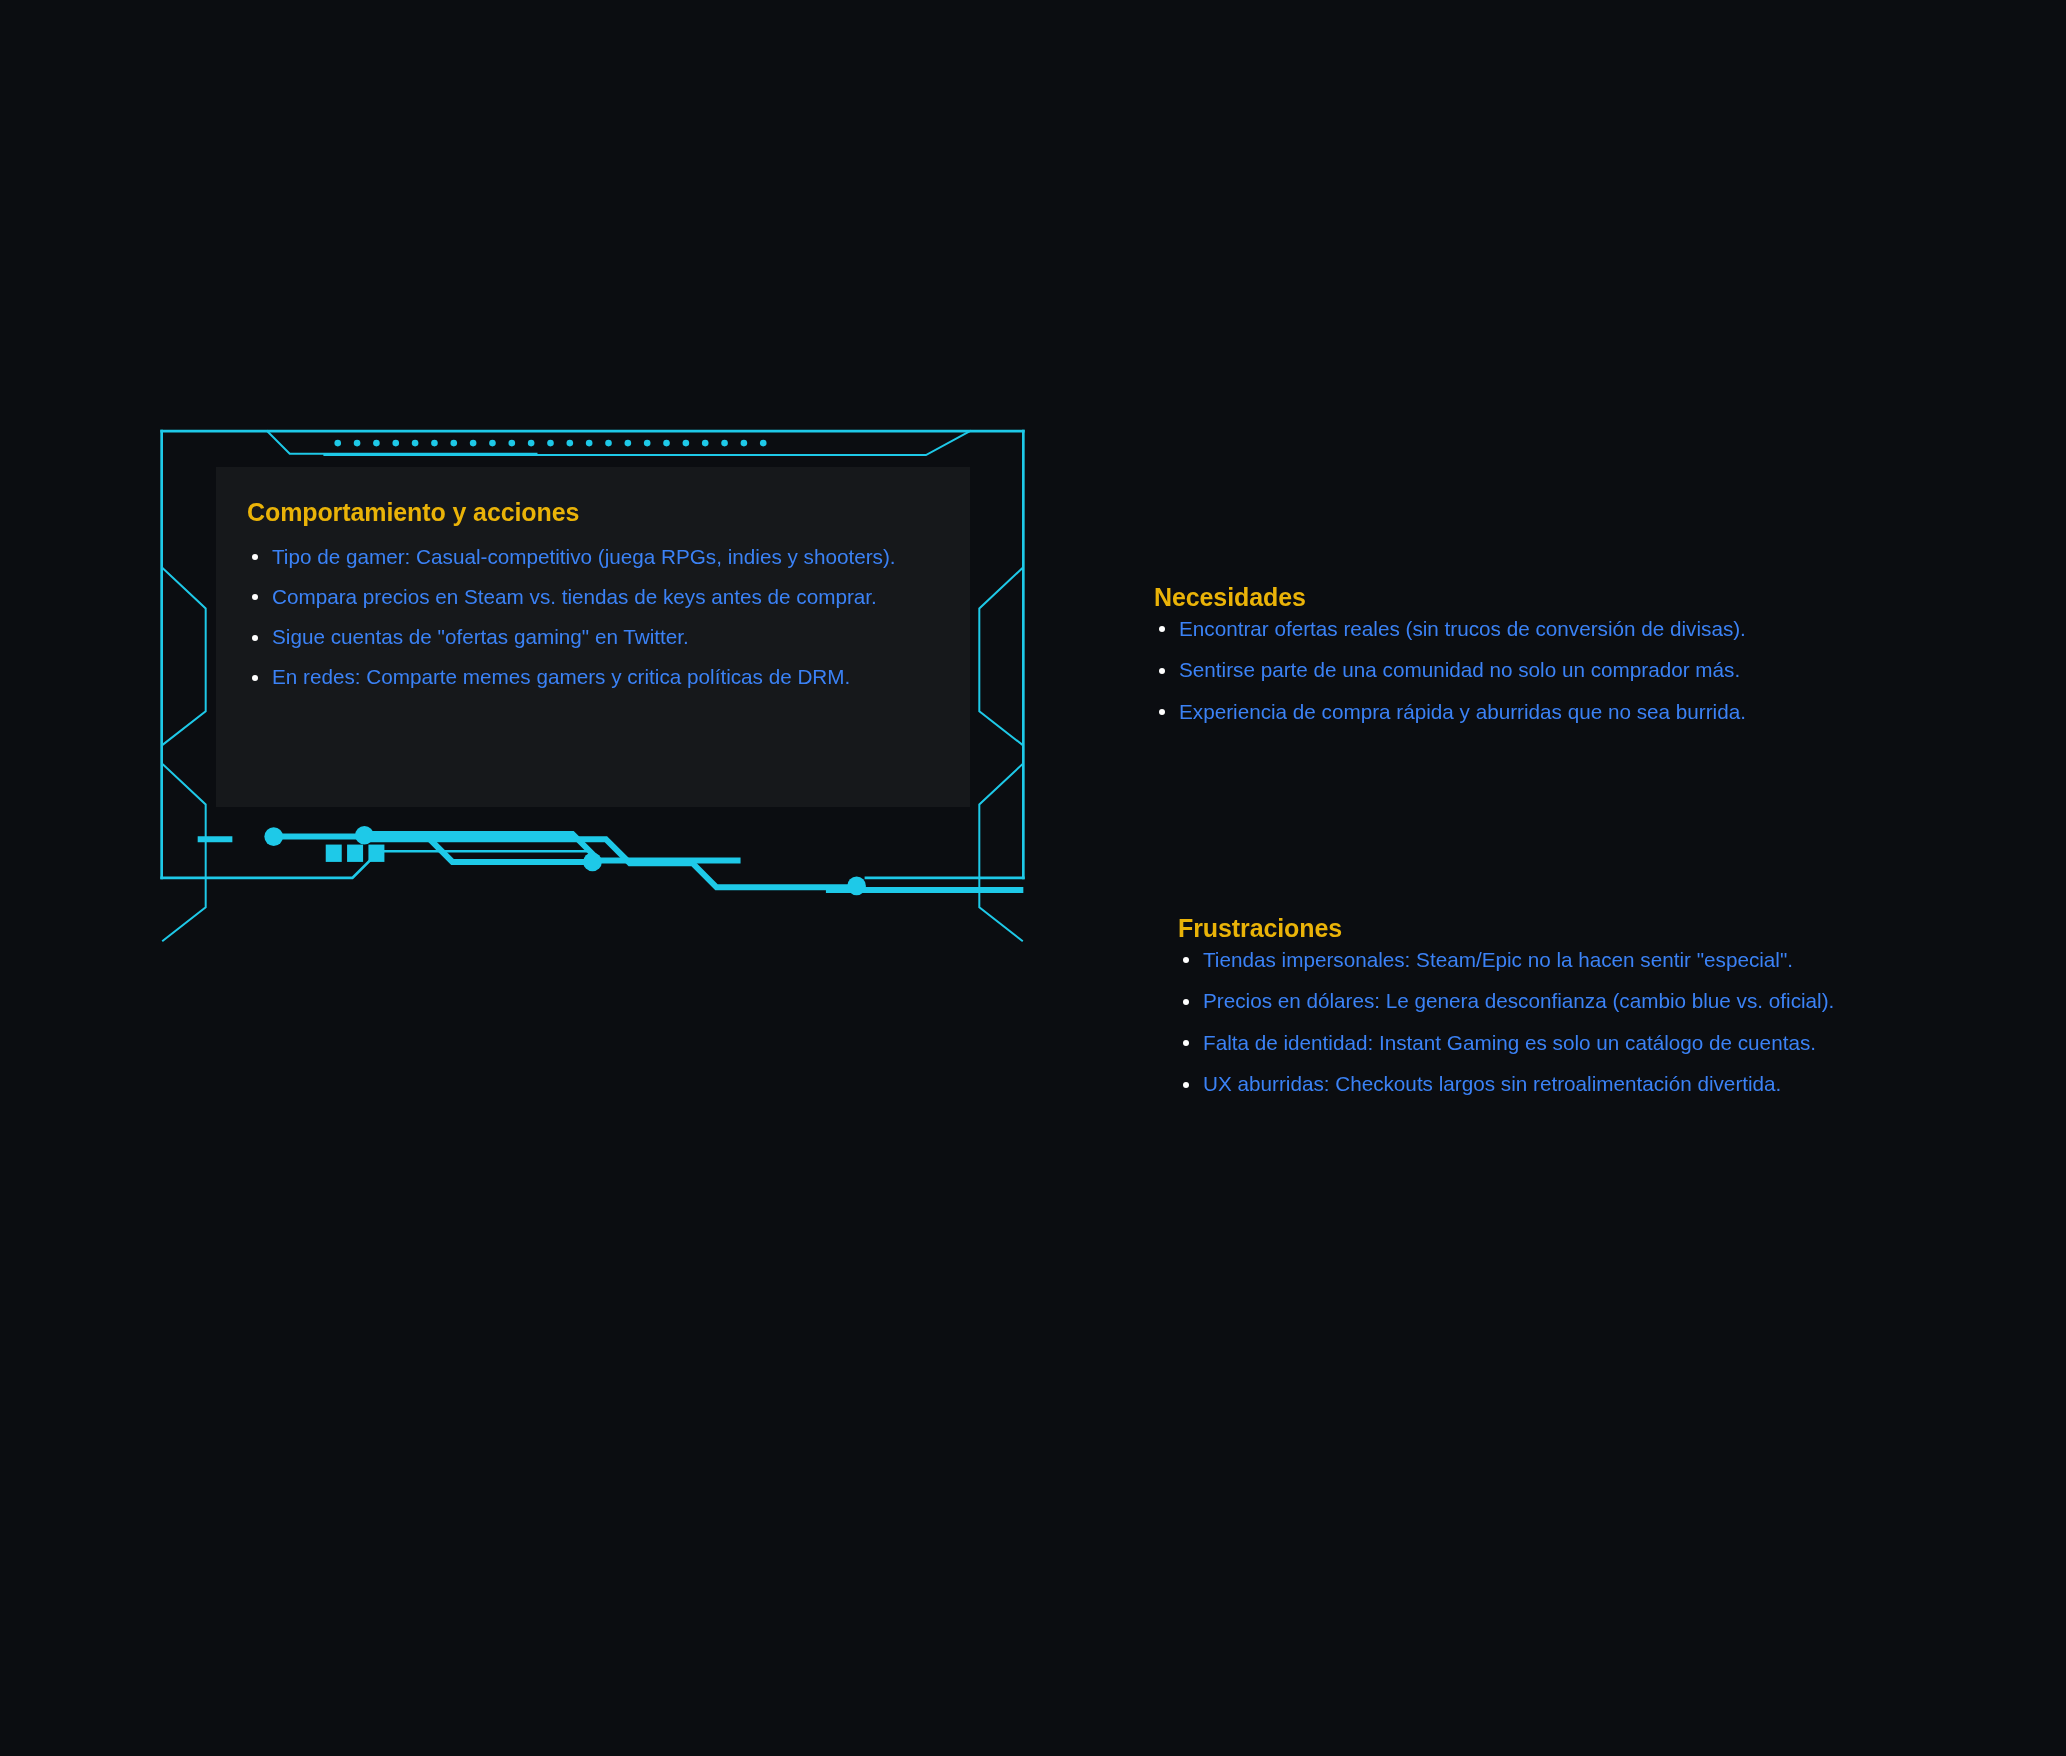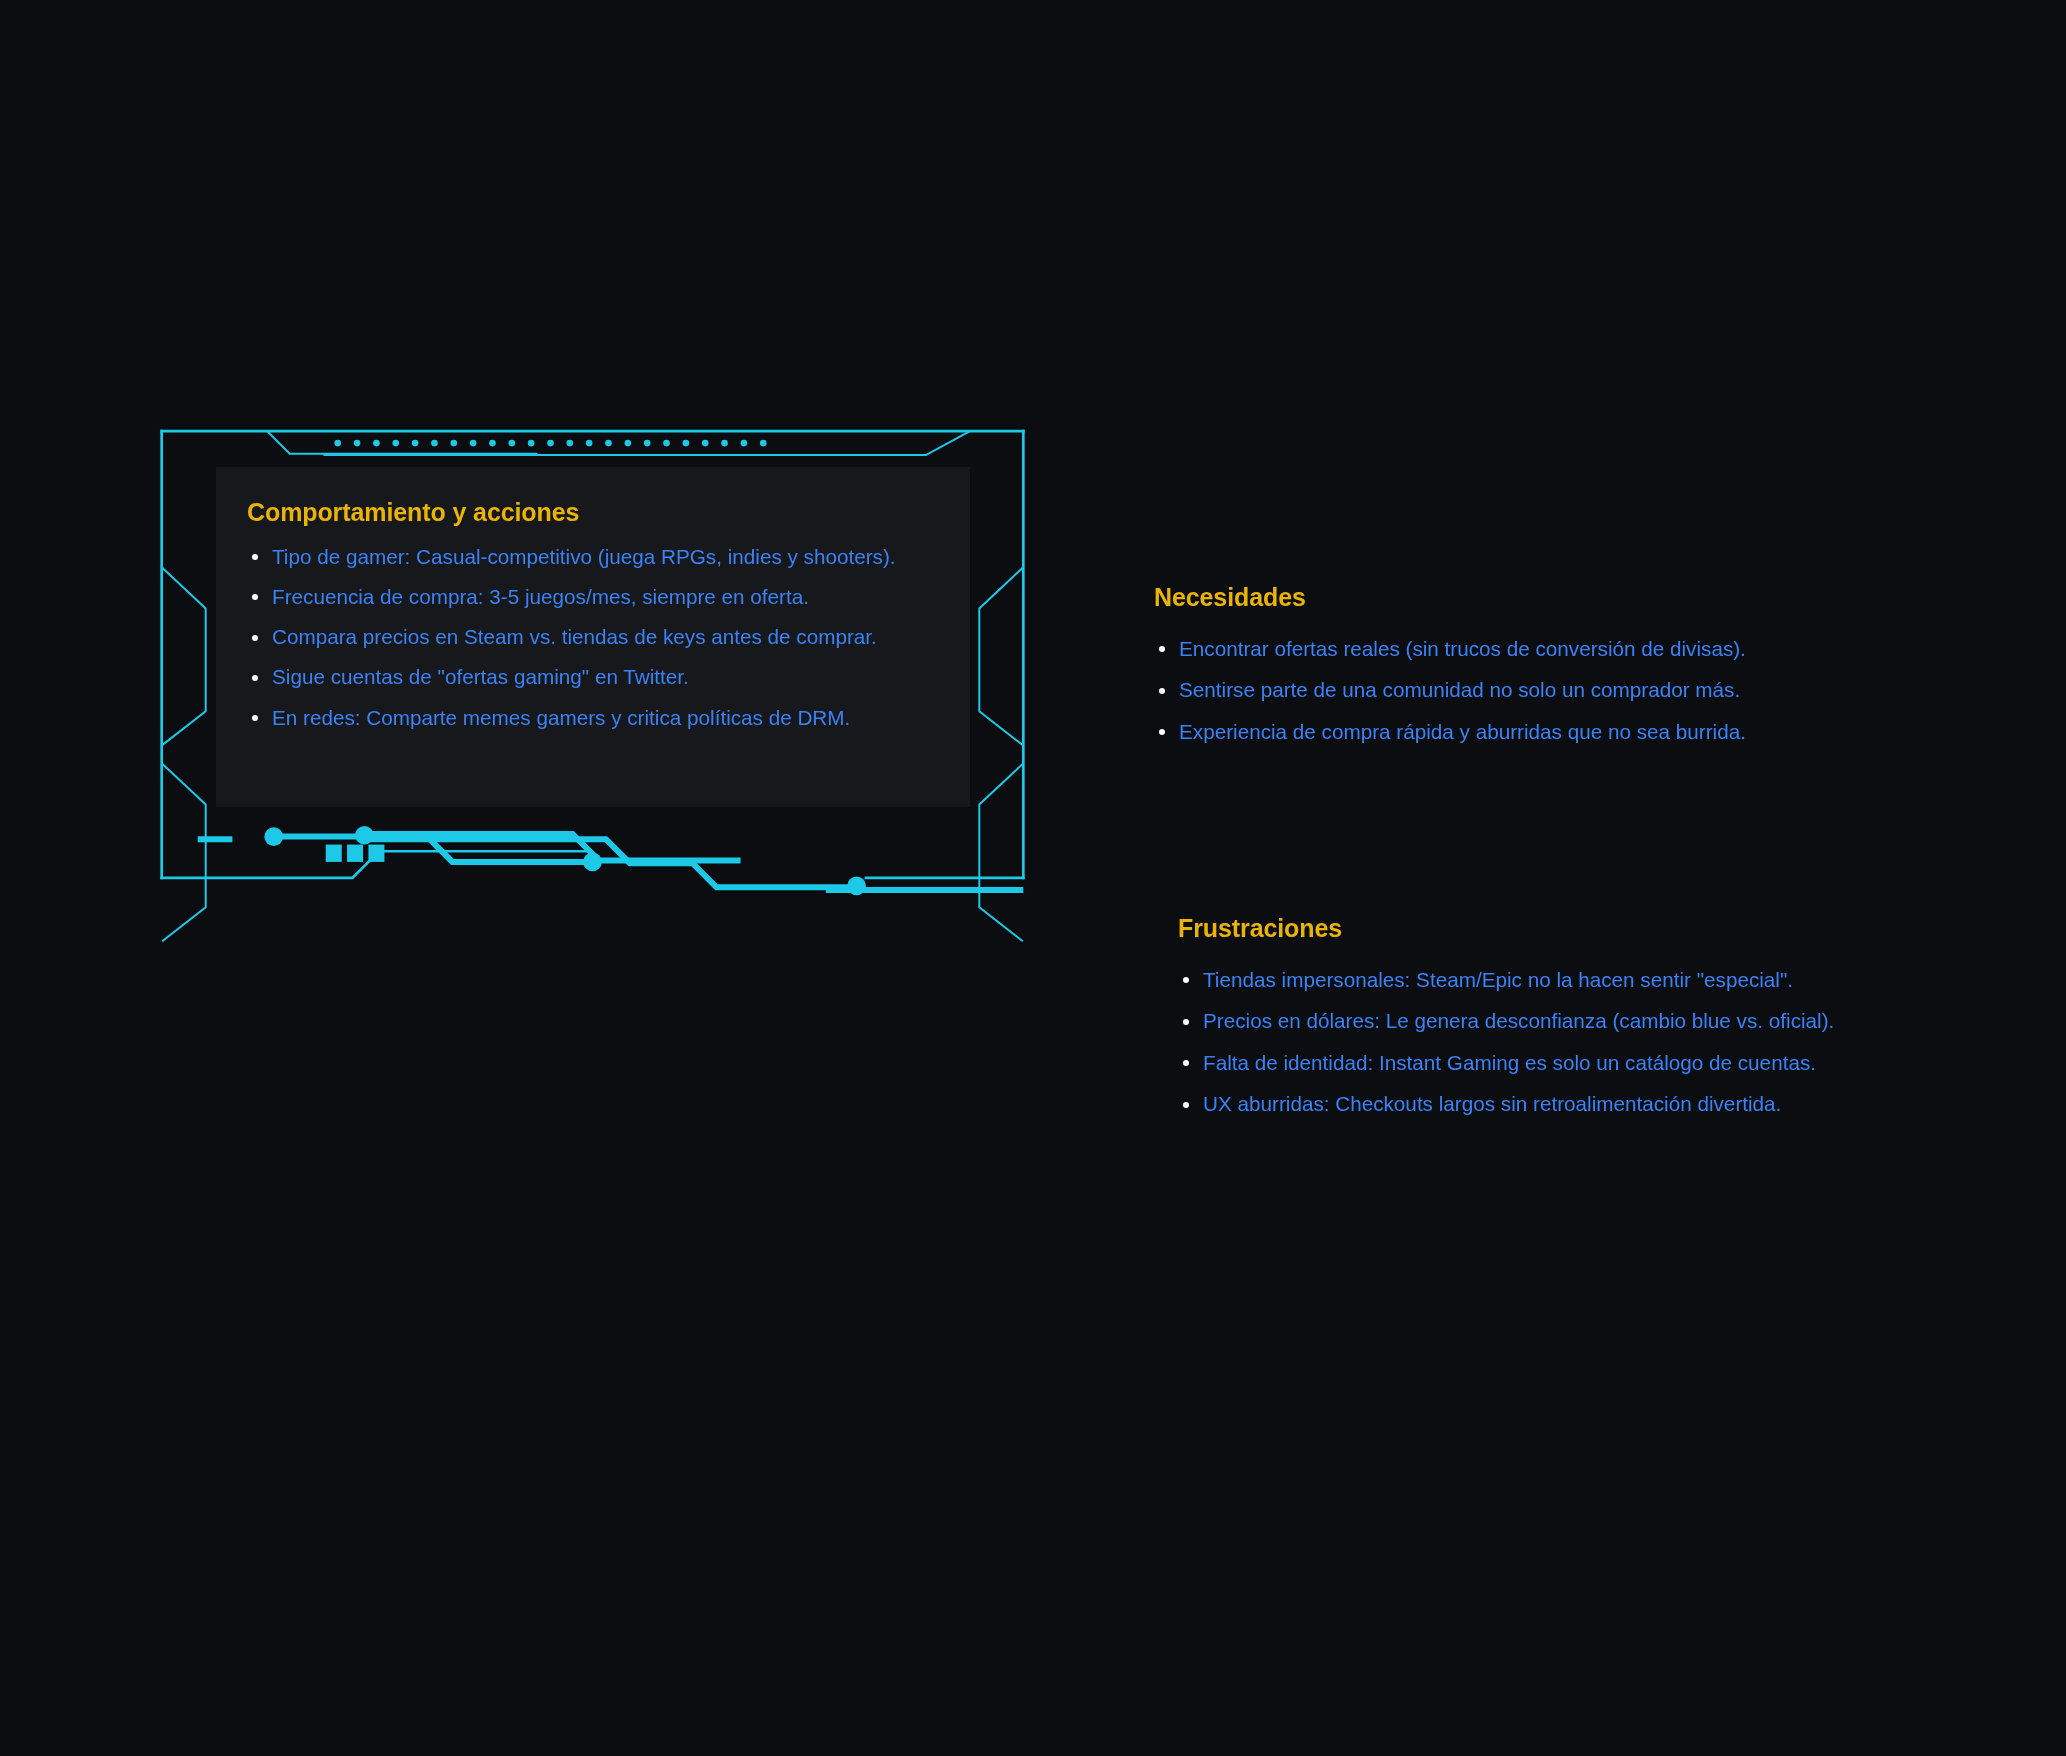--- a/index.html
+++ b/index.html
@@ -89,21 +89,21 @@
     top: 584px;
     width: 787px;
   }
   #frustrations-block {
     position: absolute;
     left: 1178px;
     top: 915px;
     width: 787px;
   }
   #needs-block .bullet-list,
-  #frustrations-block .bullet-list { margin-top: 24px; }
+  #frustrations-block .bullet-list { margin-top: 4px; }
   #needs-block .bullet-list li,
   #frustrations-block .bullet-list li { margin-bottom: 14.7px; }
 </style>
 </head>
 <body>
 
 <div id="stage">
 
   <div id="hud-frame">
     <svg id="hud-frame-svg" viewBox="0 0 1300 700" xmlns="http://www.w3.org/2000/svg">
@@ -194,24 +194,20 @@
   <div id="behavior-panel">
     <div class="panel-inner">
       <div class="section-title">Comportamiento y acciones</div>
       <ul class="bullet-list">
         <li>
           <span class="dot"></span>
           <span>Tipo de gamer: Casual-competitivo (juega RPGs, indies y shooters).</span>
         </li>
         <li>
           <span class="dot"></span>
-          <span>Frecuencia de compra: 3-5 juegos/mes, siempre en oferta.</span>
-        </li>
-        <li>
-          <span class="dot"></span>
           <span>Compara precios en Steam vs. tiendas de keys antes de comprar.</span>
         </li>
         <li>
           <span class="dot"></span>
           <span>Sigue cuentas de "ofertas gaming" en Twitter.</span>
         </li>
         <li>
           <span class="dot"></span>
           <span>En redes: Comparte memes gamers y critica políticas de DRM.</span>
         </li>

